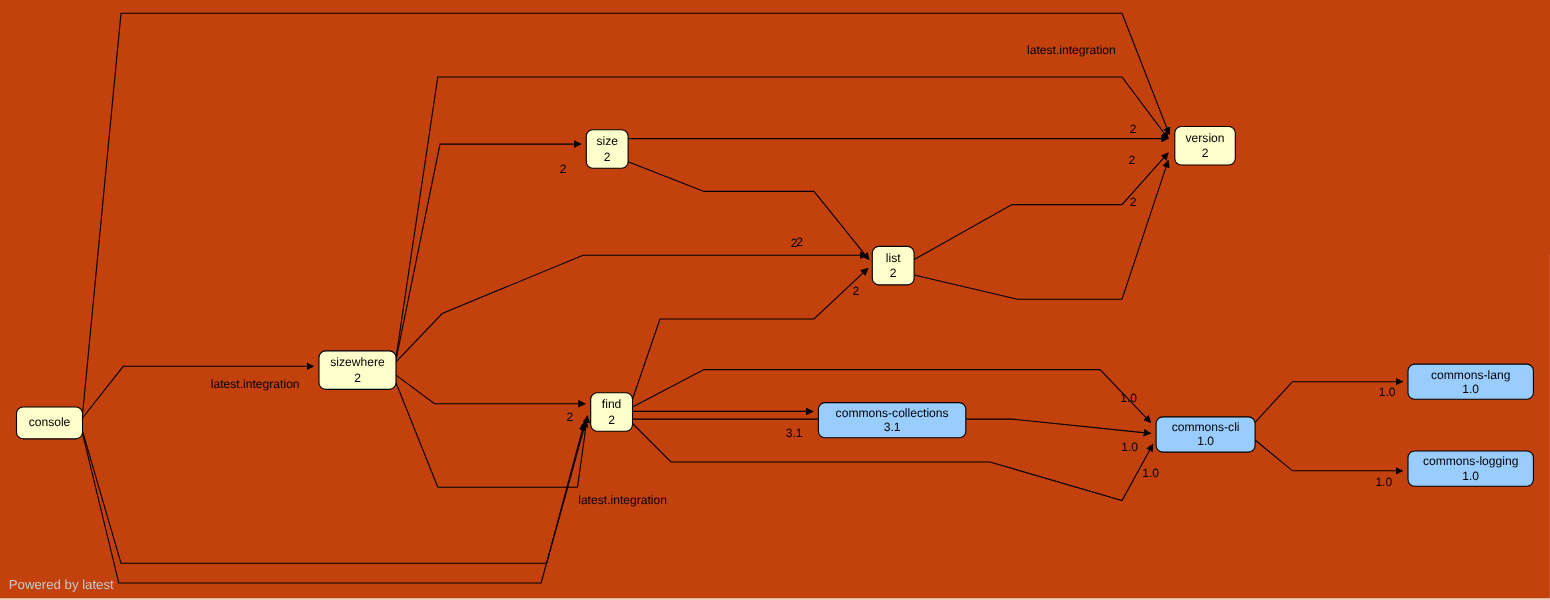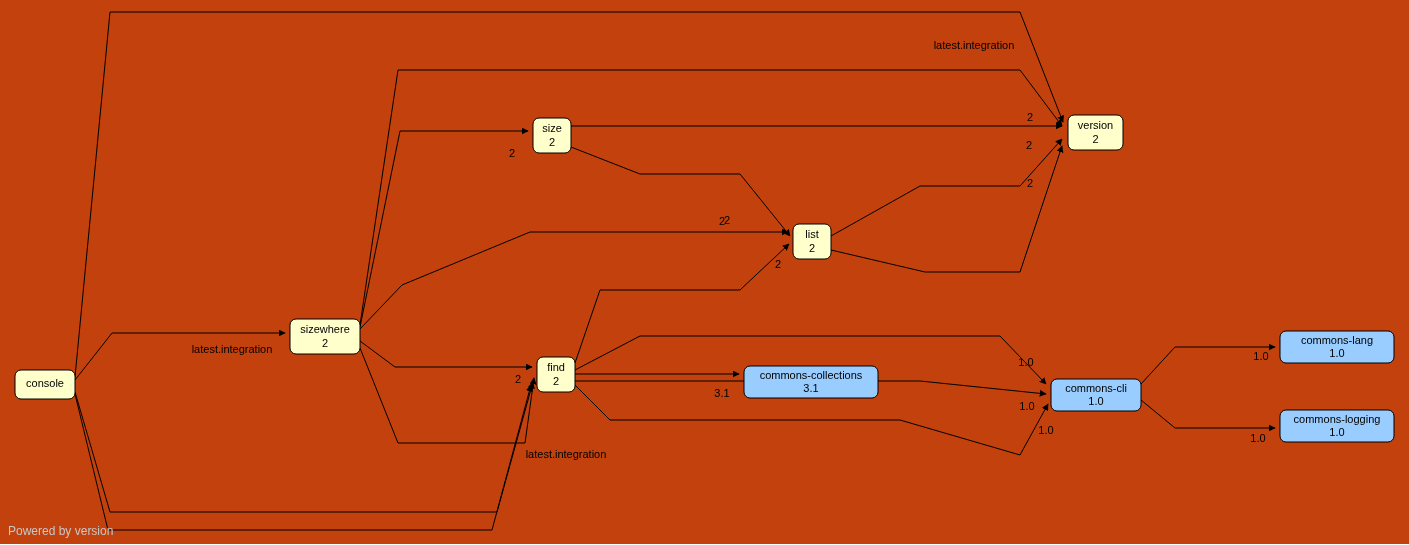--- a/index.html
+++ b/index.html
@@ -160,14 +160,14 @@
           <text class="node-label" x="1337" y="341.24">commons-lang</text>
           <text class="node-label" x="1337" y="354.04">1.0</text>
         </g>
         <g>
           <rect class="node-box blue" x="1280" y="410" width="114" height="32" rx="6" ry="6"></rect>
           <text class="node-label" x="1337" y="420.24">commons-logging</text>
           <text class="node-label" x="1337" y="433.04">1.0</text>
         </g>
       </g>
   </svg>
-  <div class="watermark">Powered by version</div>
+  <div class="watermark">Powered by latest</div>
 </div>
 
 </body></html>

